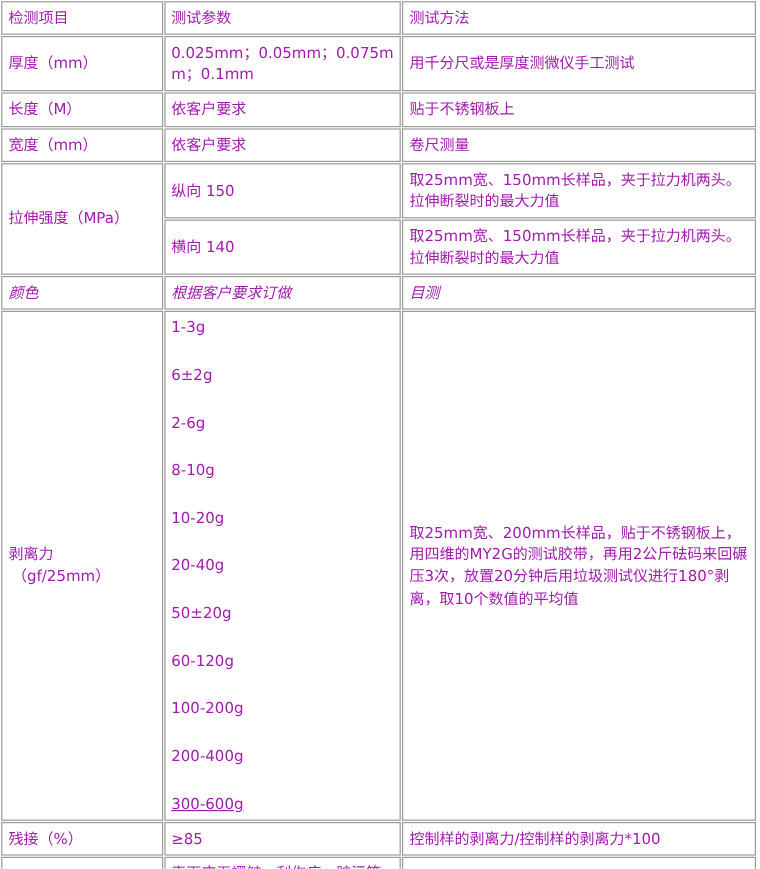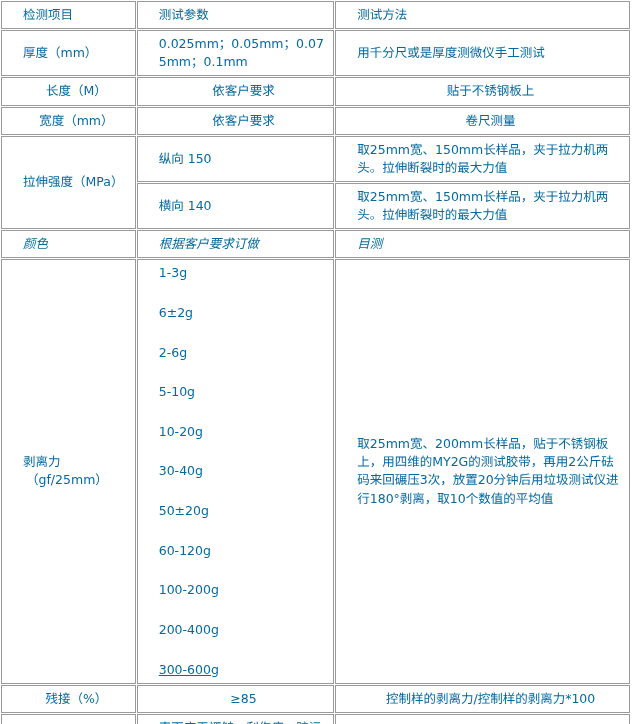--- a/index.html
+++ b/index.html
@@ -22,48 +22,48 @@
     border-collapse: separate;
     border-spacing: 1px;
     table-layout: fixed;
     font-size: 12.5px;
     line-height: 1.45;
   }
 
   .spec-table td,
   .spec-table th {
     border: 1px solid #9a9a9a;
-    padding: 4px 5px 4px 21px;
+    padding: 4px 5px 4px 5px;
     vertical-align: middle;
     text-align: left;
     font-weight: normal;
-    color: #0369a1;
+    color: #a21caf;
     background: #ffffff;
     word-break: break-all;
   }
 
   
   .col-item   { width: 133px; }
   .col-param  { width: 195px; }
   .col-method { width: 291px; }
 
   
   thead th {
     text-align: center;
     height: 18px;
     padding-top: 3px;
     padding-bottom: 3px;
   }
 
   
   .row-thickness td { height: 32px; }
-  .row-simple td    { height: 15px; text-align: center; }
+  .row-simple td    { height: 15px; }
   .row-tensile td   { height: 34px; }
   .row-color td     { height: 15px; font-style: italic; }
-  .row-residual td  { height: 18px; text-align: center; }
+  .row-residual td  { height: 18px; }
   .row-appearance td{ height: 26px; }
 
   .cell-item-merged {
     vertical-align: middle;
   }
 
   
   .peel-label {
     vertical-align: middle;
     text-align: left;
@@ -137,23 +137,23 @@
 
     <tr class="row-peel">
       <td class="peel-label">
         <span>剥离力</span>
         <span class="l2">（gf/25mm）</span>
       </td>
       <td class="peel-values">
         <span class="pv">1-3g</span>
         <span class="pv">6±2g</span>
         <span class="pv">2-6g</span>
-        <span class="pv">5-10g</span>
+        <span class="pv">8-10g</span>
         <span class="pv">10-20g</span>
-        <span class="pv">30-40g</span>
+        <span class="pv">20-40g</span>
         <span class="pv">50±20g</span>
         <span class="pv">60-120g</span>
         <span class="pv">100-200g</span>
         <span class="pv">200-400g</span>
         <span class="pv">300-600g</span>
       </td>
       <td class="peel-method">取25mm宽、200mm长样品，贴于不锈钢板上，用四维的MY2G的测试胶带，再用2公斤砝码来回碾压3次，放置20分钟后用垃圾测试仪进行180°剥离，取10个数值的平均值</td>
     </tr>
 
     <tr class="row-residual">

